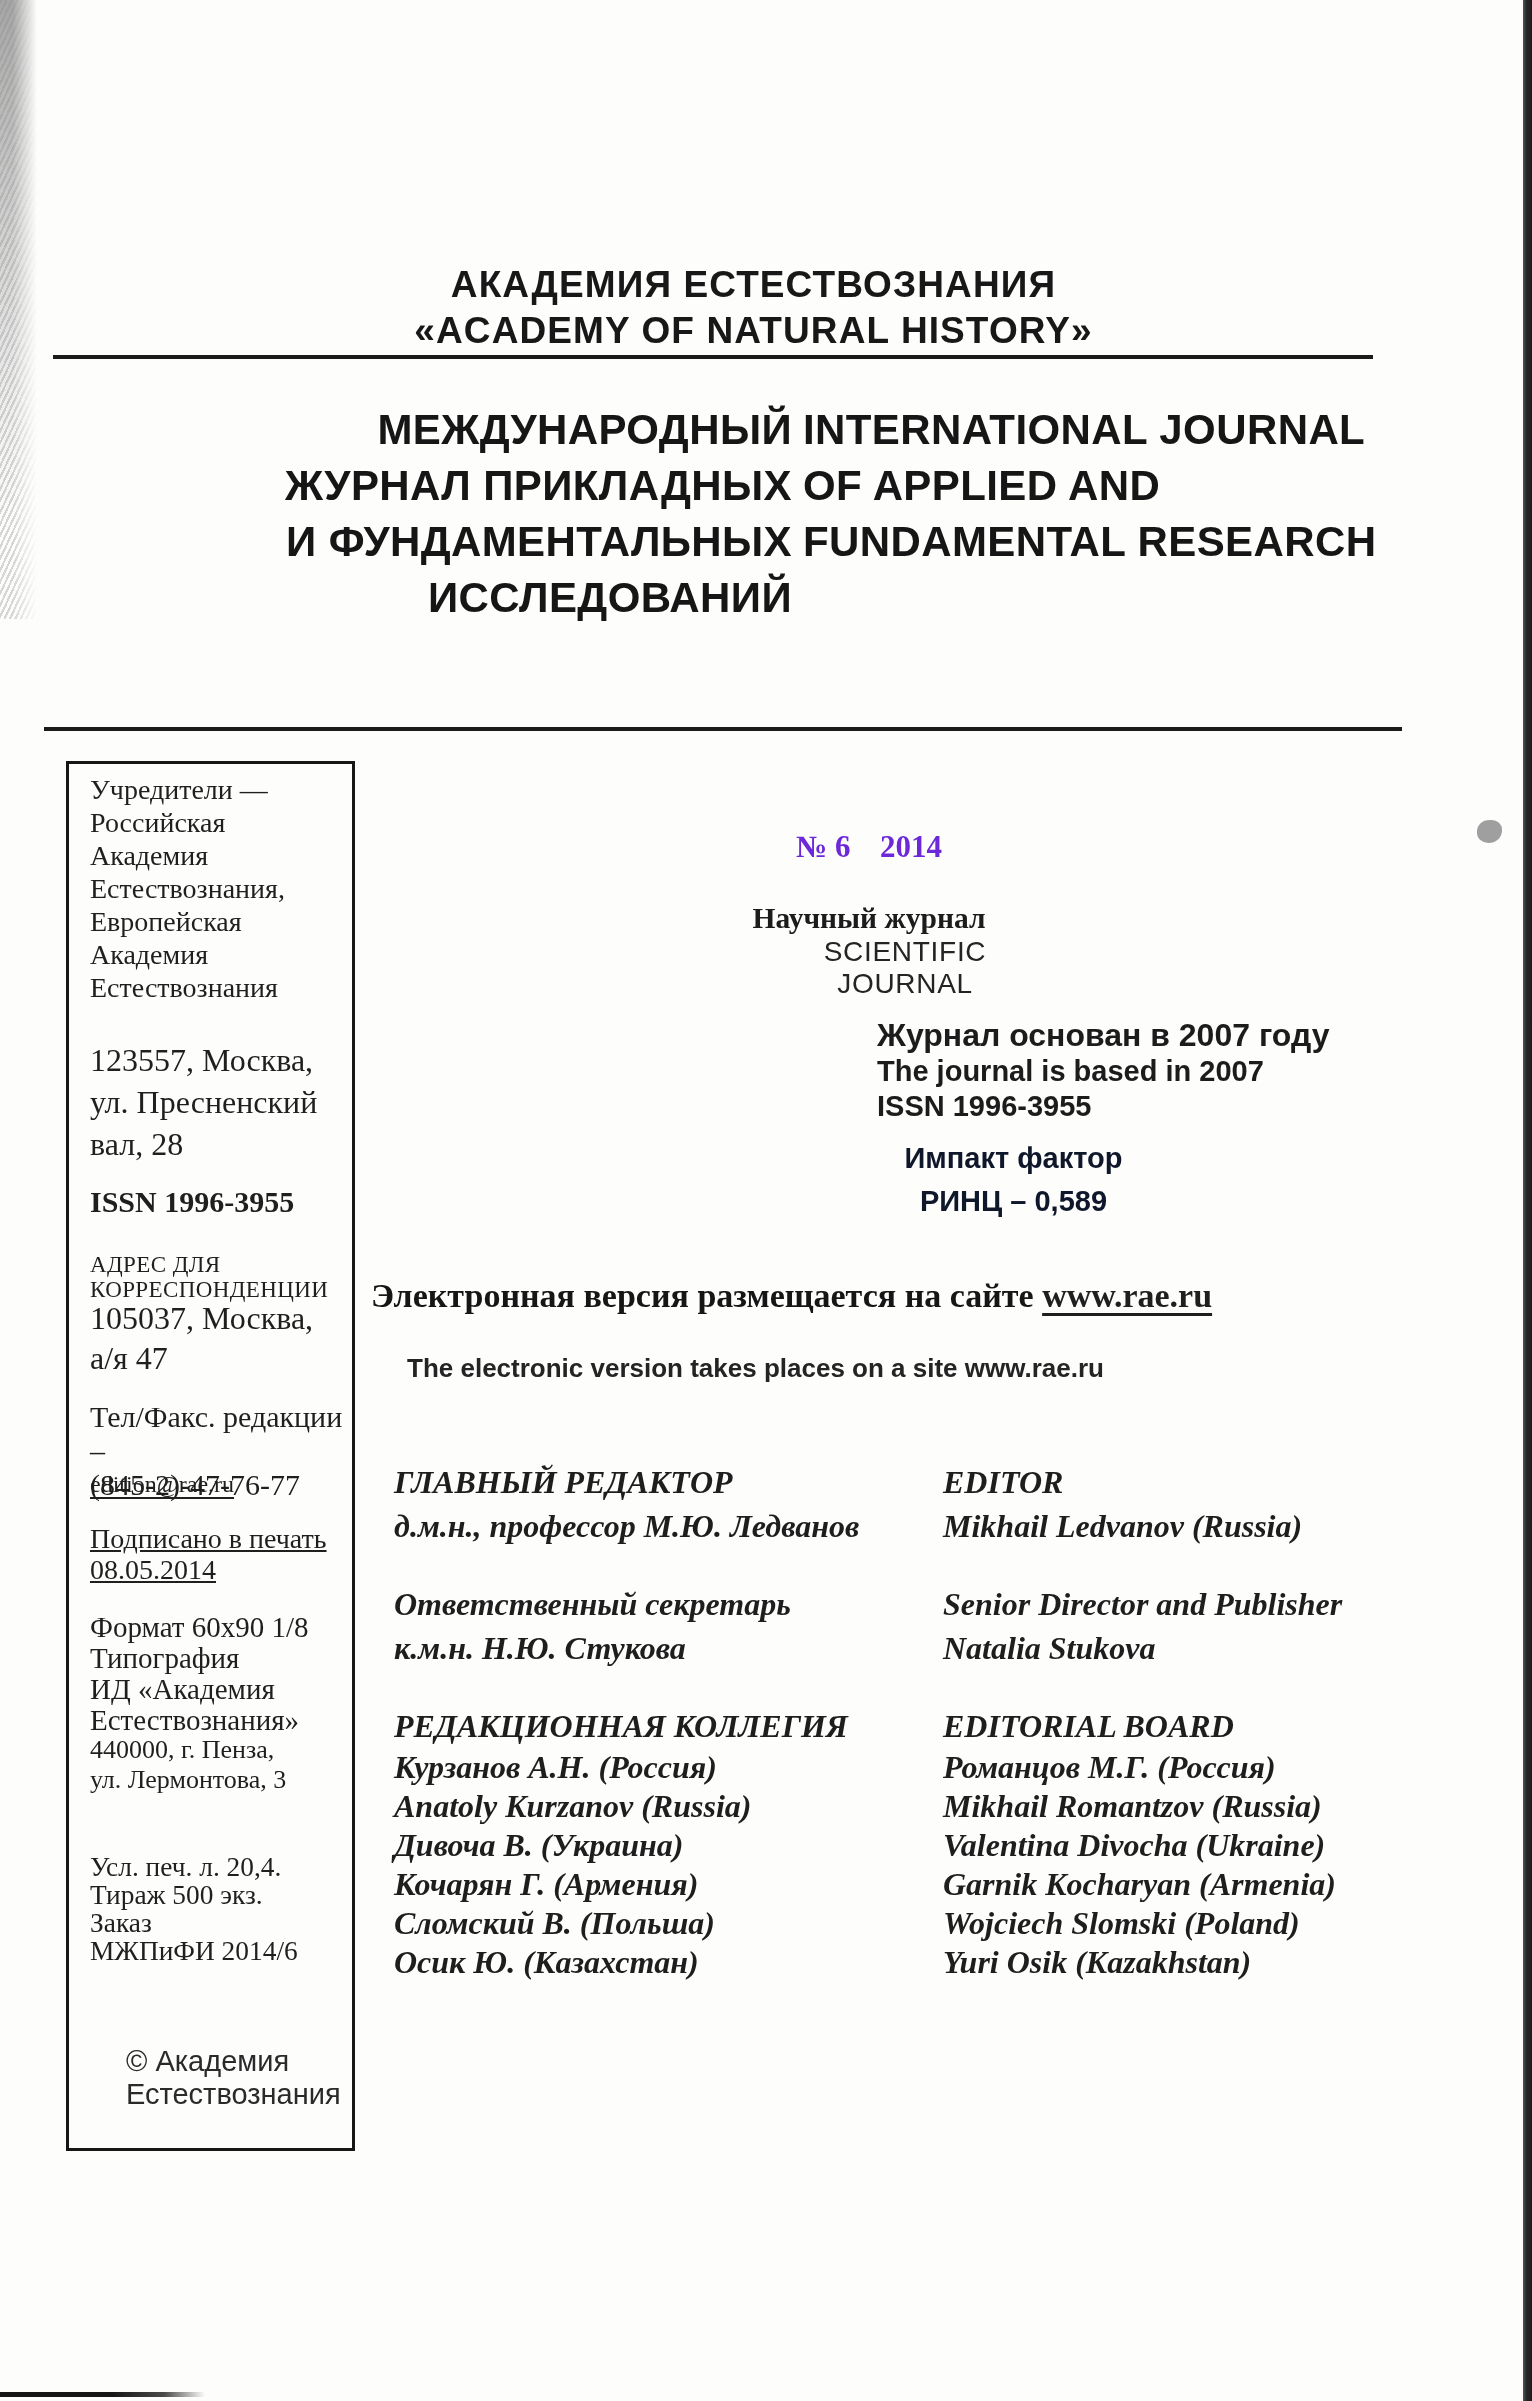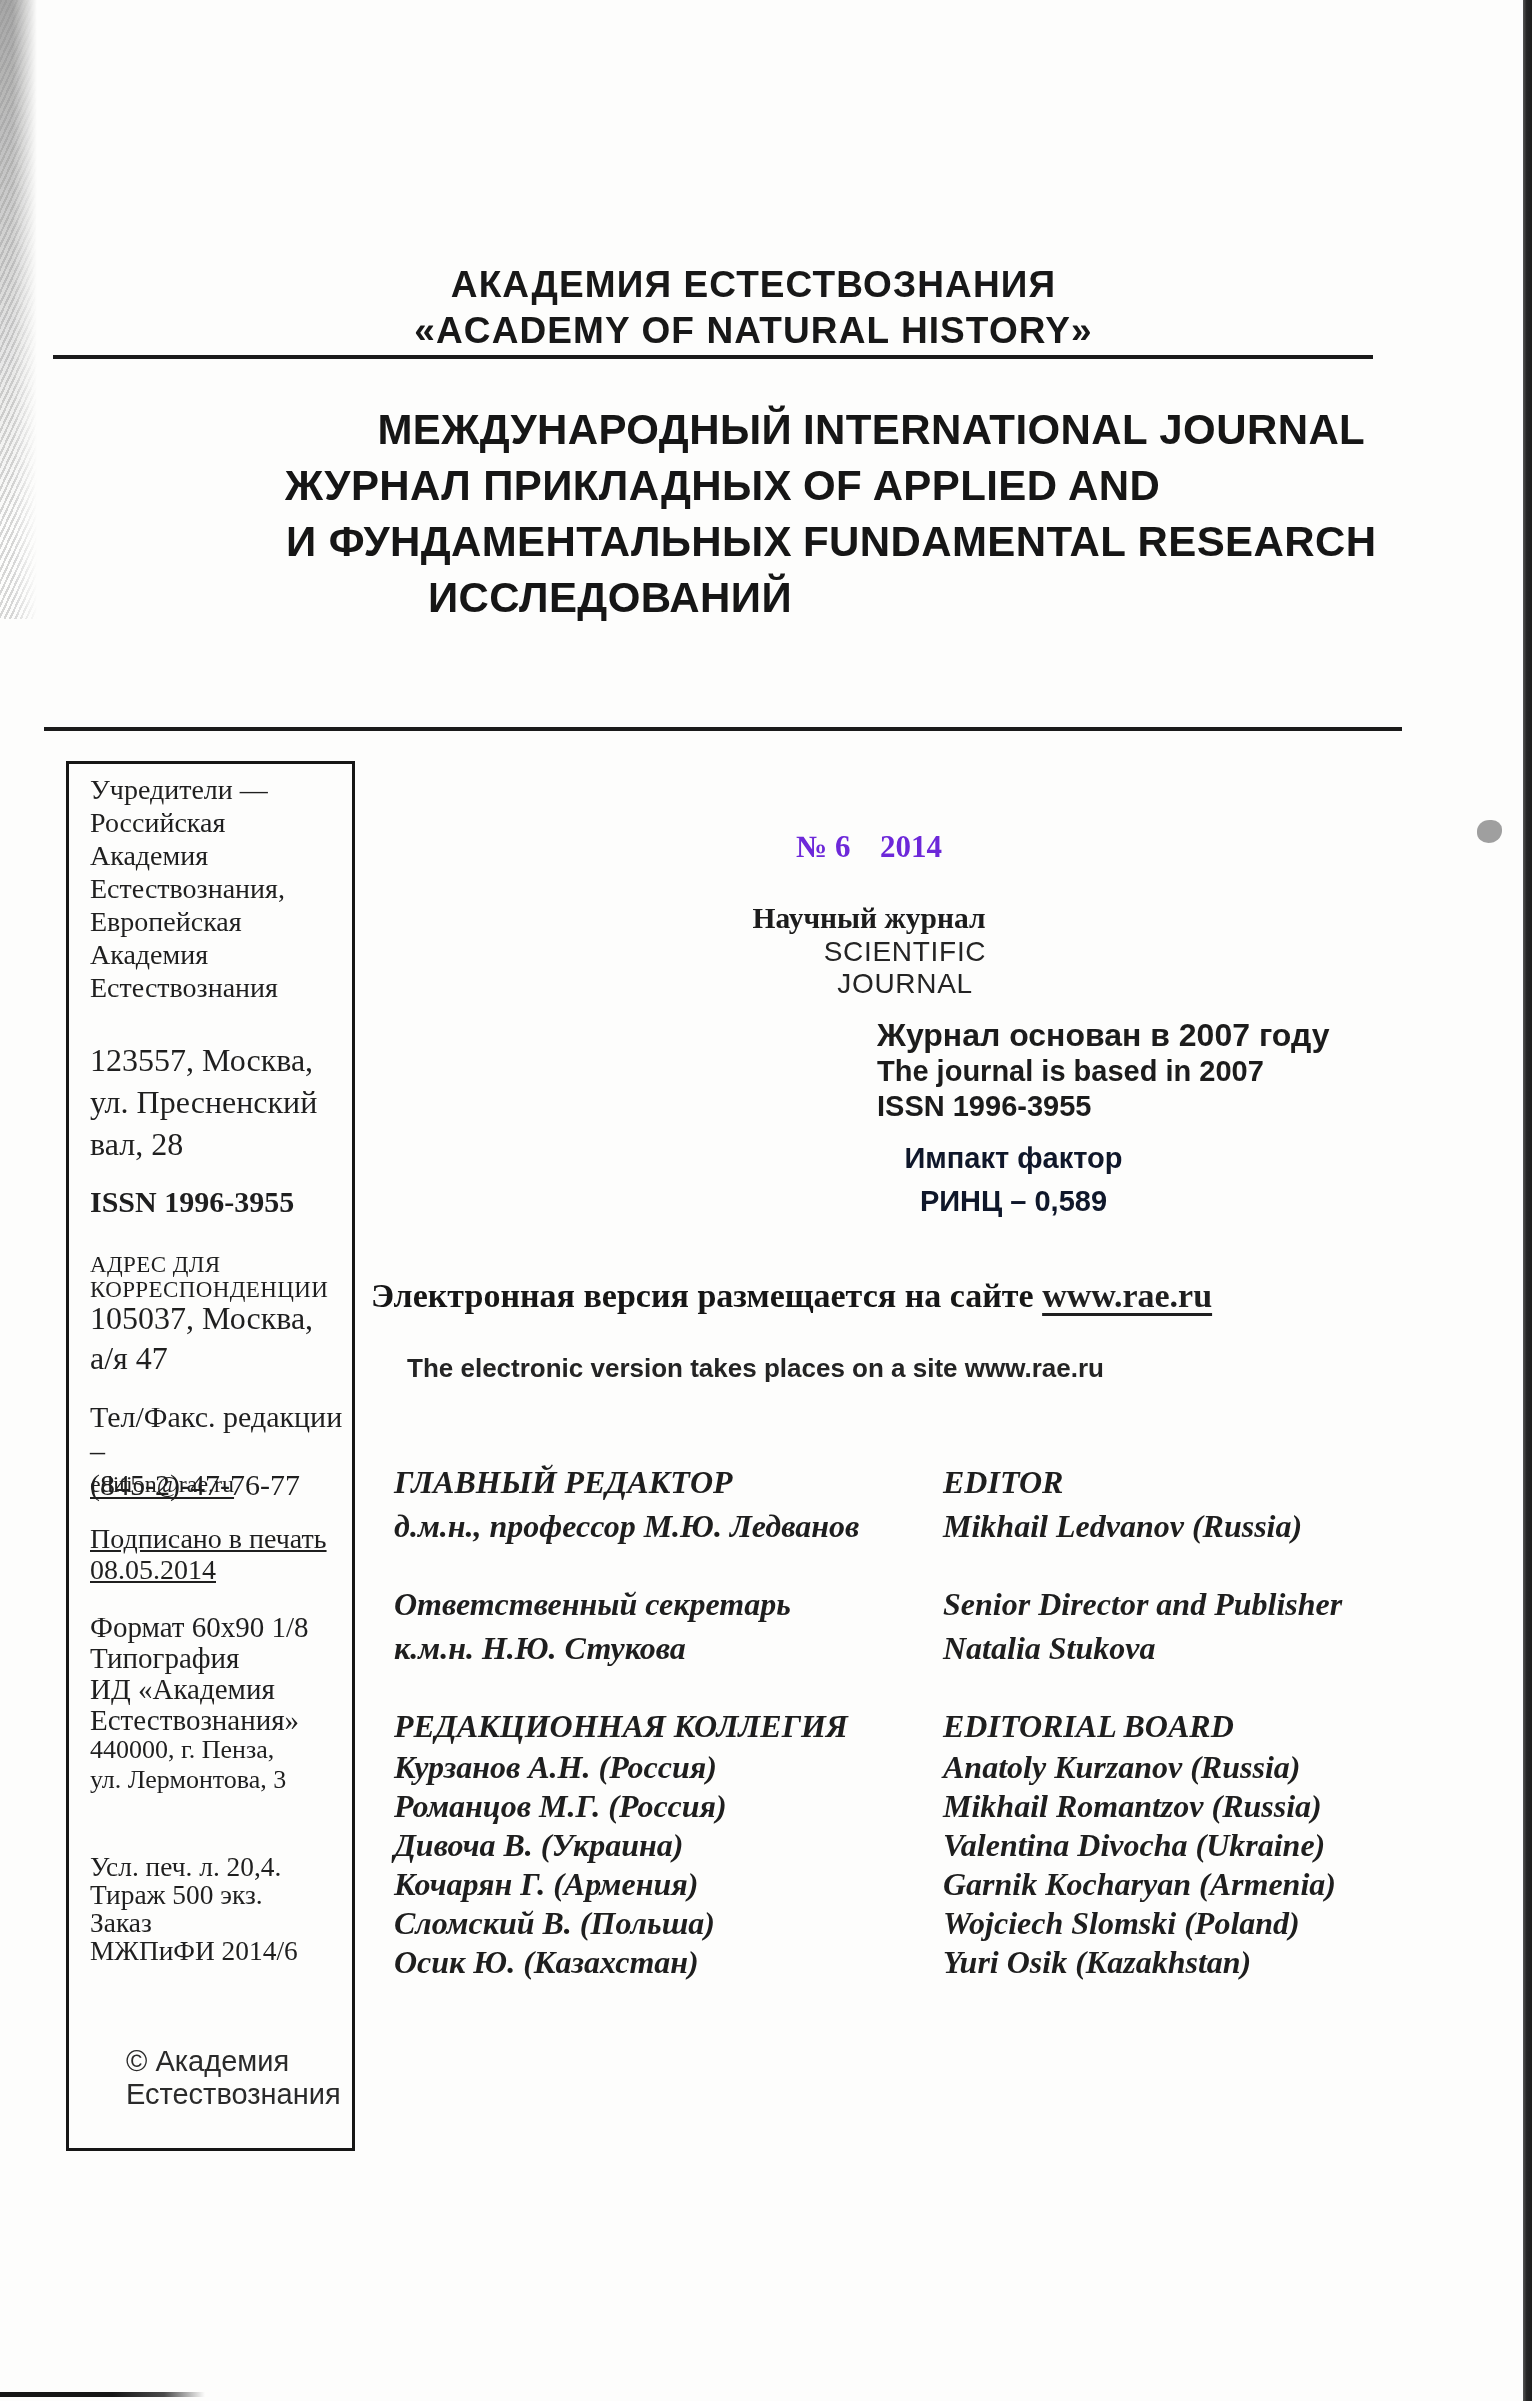--- a/index.html
+++ b/index.html
@@ -200,22 +200,22 @@
     <div class="cell">Mikhail Ledvanov (Russia)</div>
     <div class="gap"></div>
     <div class="cell">Ответственный секретарь</div>
     <div class="cell">Senior Director and Publisher</div>
     <div class="cell">к.м.н. Н.Ю. Стукова</div>
     <div class="cell">Natalia Stukova</div>
     <div class="gap"></div>
     <div class="cell">РЕДАКЦИОННАЯ КОЛЛЕГИЯ</div>
     <div class="cell">EDITORIAL BOARD</div>
     <div class="cell member">Курзанов А.Н. (Россия)</div>
+    <div class="cell member">Романцов М.Г. (Россия)</div>
     <div class="cell member">Anatoly Kurzanov (Russia)</div>
-    <div class="cell member">Романцов М.Г. (Россия)</div>
     <div class="cell member">Mikhail Romantzov (Russia)</div>
     <div class="cell member">Дивоча В. (Украина)</div>
     <div class="cell member">Valentina Divocha (Ukraine)</div>
     <div class="cell member">Кочарян Г. (Армения)</div>
     <div class="cell member">Garnik Kocharyan (Armenia)</div>
     <div class="cell member">Сломский В. (Польша)</div>
     <div class="cell member">Wojciech Slomski (Poland)</div>
     <div class="cell member">Осик Ю. (Казахстан)</div>
     <div class="cell member">Yuri Osik (Kazakhstan)</div>
   </div>

